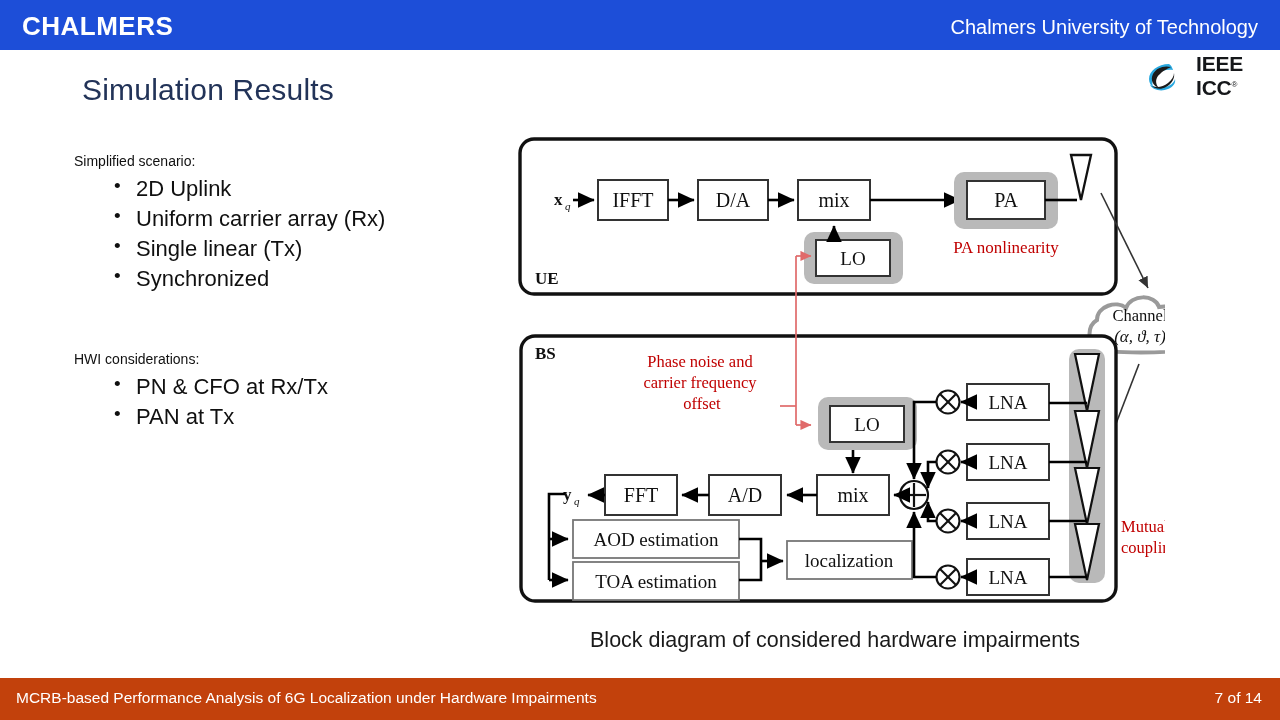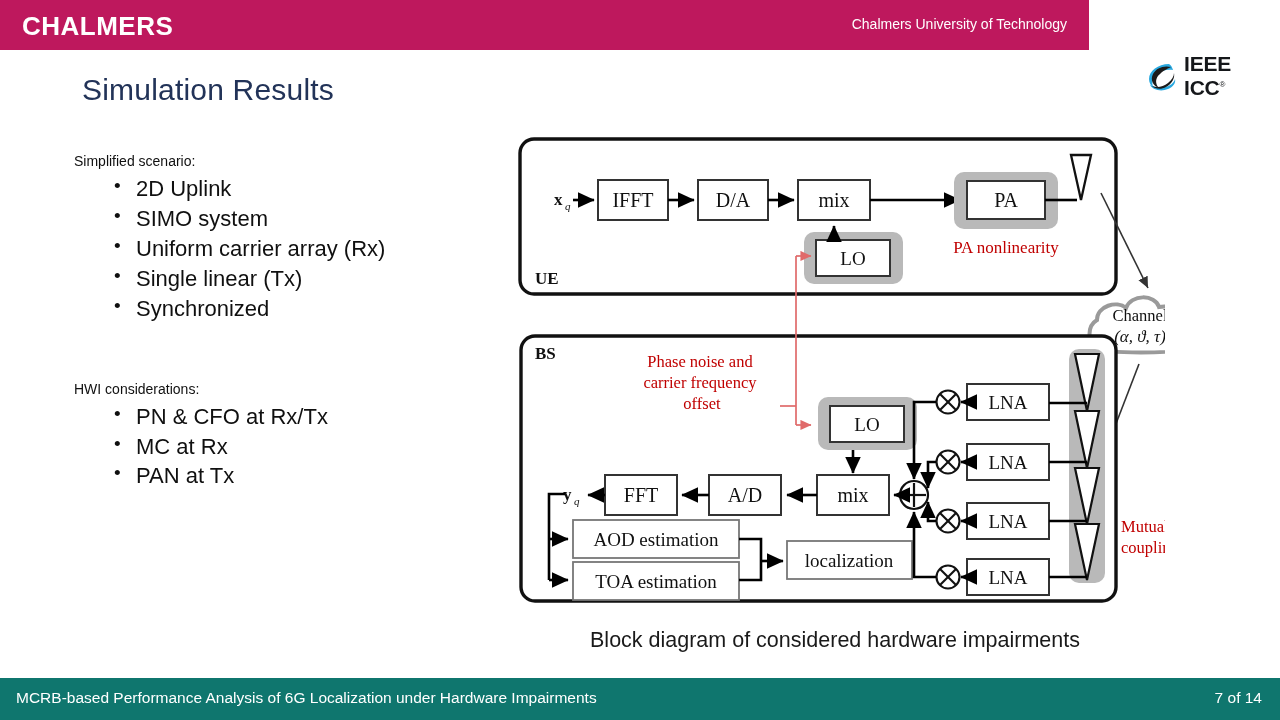--- a/index.html
+++ b/index.html
@@ -6,49 +6,49 @@
   html, body {
     width: 1280px; height: 720px;
     background: #ffffff;
     font-family: "Liberation Sans", sans-serif;
     overflow: hidden;
   }
   .slide { position: relative; width: 1280px; height: 720px; background: #fff; }
 
   
   .topbar {
-    position: absolute; left: 0; top: 0; width: 1089px; height: 50px;
-    background: #be185d;
+    position: absolute; left: 0; top: 0; width: 1280px; height: 50px;
+    background: #1d4ed8;
   }
   .brand {
     position: absolute; left: 22px; top: 11px;
     color: #ffffff; font-size: 26px; font-weight: bold;
     letter-spacing: 0.5px;
     font-family: "Liberation Sans", sans-serif;
   }
   .univ {
     position: absolute; right: 22px; top: 16px;
-    color: #ffffff; font-size: 14px; font-weight: 400;
+    color: #ffffff; font-size: 20px; font-weight: 400;
     font-family: "Liberation Sans", sans-serif;
   }
 
   
   .slide-title {
     position: absolute; left: 38px; top: 73px;
     color: #223358; font-size: 30px; font-weight: 400;
     letter-spacing: 0.2px;
     font-family: "Liberation Sans", sans-serif;
     margin-left: 44px;
   }
 
   
   .icc-logo {
     position: absolute; right: 16px; top: 56px;
     width: 120px; height: 40px;
-    display: flex; align-items: center; gap: 6px;
+    display: flex; align-items: center; gap: 18px;
   }
   .icc-mark { width: 34px; height: 34px; flex: 0 0 34px; }
   .icc-text {
     font-size: 21px; font-weight: bold; color: #15171a;
     letter-spacing: -0.2px; font-family: "Liberation Sans", sans-serif;
     position: relative;
   }
   .icc-reg { font-size: 8px; vertical-align: super; font-weight: normal; }
 
   
@@ -75,21 +75,21 @@
   .figure { position: absolute; left: 505px; top: 128px; width: 660px; height: 485px; }
   .fig-caption {
     position: absolute; left: 505px; top: 628px; width: 660px;
     text-align: center; font-size: 21.5px; color: #1a1a1a;
     font-family: "Liberation Sans", sans-serif;
   }
 
   
   .footer {
     position: absolute; left: 0; bottom: 0; width: 1280px; height: 42px;
-    background: #0f766e;
+    background: #c2410c;
   }
   .footer-title {
     position: absolute; left: 16px; top: 11px;
     color: #ffffff; font-size: 15.5px;
     font-family: "Liberation Sans", sans-serif;
   }
   .footer-page {
     position: absolute; right: 18px; top: 11px;
     color: #ffffff; font-size: 15.5px;
     font-family: "Liberation Sans", sans-serif;
@@ -120,32 +120,30 @@
     <span class="icc-text">
       <span>IEEE ICC</span><span class="icc-reg">®</span>
     </span>
   </div>
 
   <div class="left-col">
 
     <div class="bullet-head">Simplified scenario:</div>
     <ul class="bullets">
       <li>2D Uplink</li>
-      <li>SIMO system</li>
       <li>Uniform carrier array (Rx)</li>
       <li>Single linear (Tx)</li>
       <li>Synchronized</li>
     </ul>
 
     <div class="group-gap"></div>
 
     <div class="bullet-head">HWI considerations:</div>
     <ul class="bullets">
       <li>PN &amp; CFO at Rx/Tx</li>
-      <li>MC at Rx</li>
       <li>PAN at Tx</li>
     </ul>
   </div>
 
   <div class="figure">
     <svg width="660" height="485" viewBox="0 0 660 485">
       <defs>
         <marker id="ar" markerWidth="7" markerHeight="7" refX="6.2" refY="3" orient="auto">
           <path d="M0,0 L6.5,3 L0,6 z" fill="#000"></path>
         </marker>

